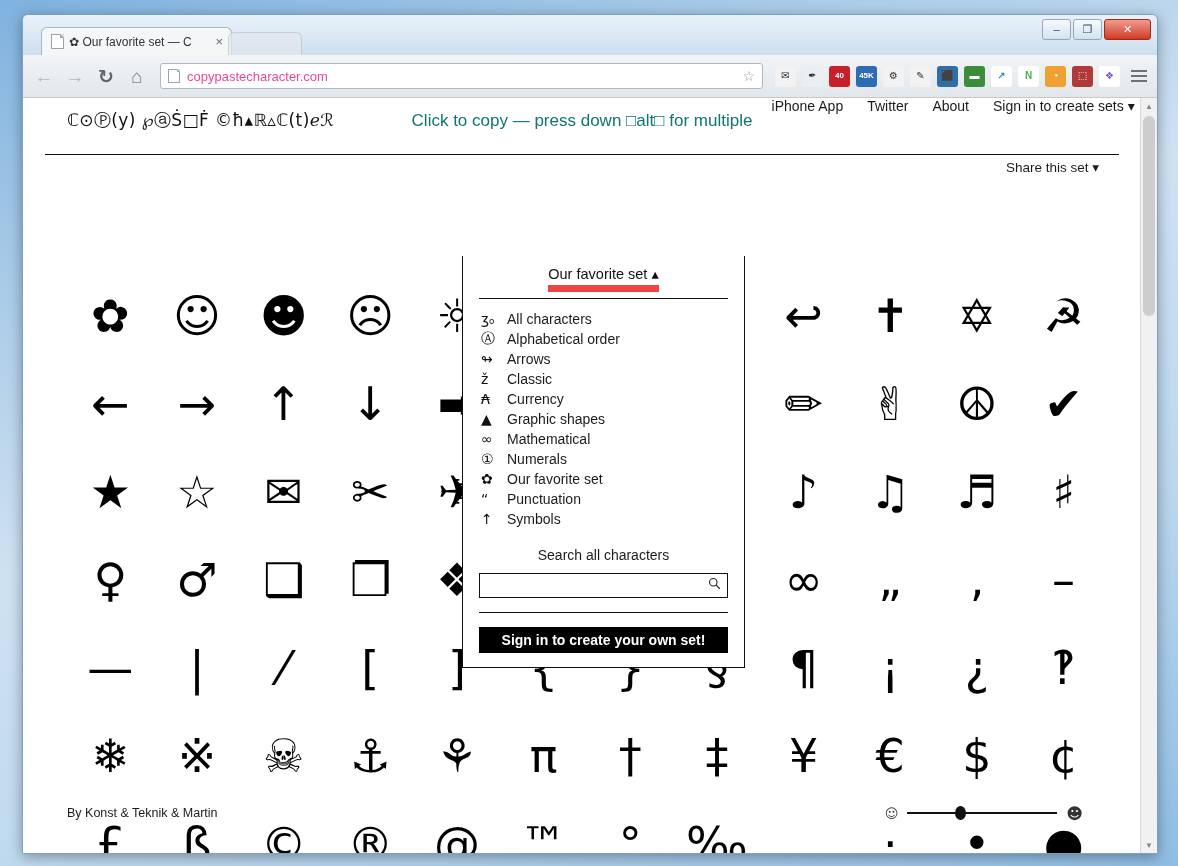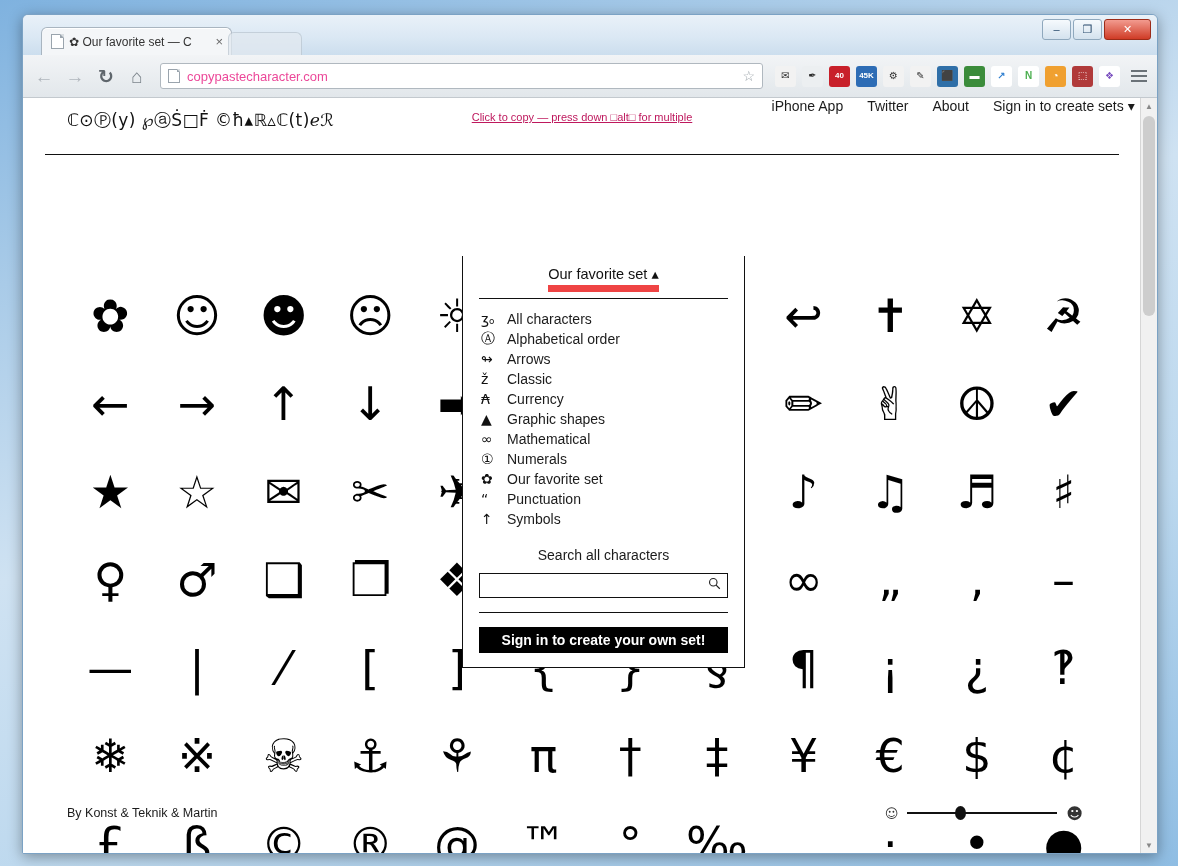--- a/index.html
+++ b/index.html
@@ -109,21 +109,21 @@
     position:relative;height:52px;margin:0 22px;
     display:flex;align-items:flex-start;
   }
   .logo{
     font-size:17px;letter-spacing:.4px;color:#111;
     padding-top:11px;padding-left:22px;white-space:nowrap;
     font-family:"DejaVu Sans",sans-serif;
   }
   .tagline{
     position:absolute;left:50%;transform:translateX(-50%);
-    top:13px;font-size:11px;color:#be185d;white-space:nowrap;text-decoration:underline;
+    top:13px;font-size:17px;color:#0f766e;white-space:nowrap;
   }
   .head-nav{
     margin-left:auto;padding-right:20px;
     display:flex;gap:24px;font-size:14px;color:#1b1b1b;
     align-items:flex-start;
   }
   .head-nav a{color:#1b1b1b;text-decoration:none;white-space:nowrap;}
   .signin{width:106px;text-align:right;line-height:17px;}
 
   .head-rule{height:1px;background:#111;margin:4px 22px 0 22px;}
@@ -263,20 +263,23 @@
         <div class="tagline">Click to copy — press down □alt□ for multiple</div>
         <div class="head-nav">
           <a>iPhone App</a>
           <a>Twitter</a>
           <a>About</a>
           <a class="signin">Sign in to create sets ▾</a>
         </div>
       </div>
       <div class="head-rule"></div>
 
+      <div class="share-row">
+        <div class="share">Share this set ▾</div>
+      </div>
 
       <div class="grid" id="char-grid">
           <div class="cell">✿</div>
           <div class="cell">☺</div>
           <div class="cell">☻</div>
           <div class="cell">☹</div>
           <div class="cell">☼</div>
           <div class="cell">❄</div>
           <div class="cell">⌘</div>
           <div class="cell">⇧</div>

